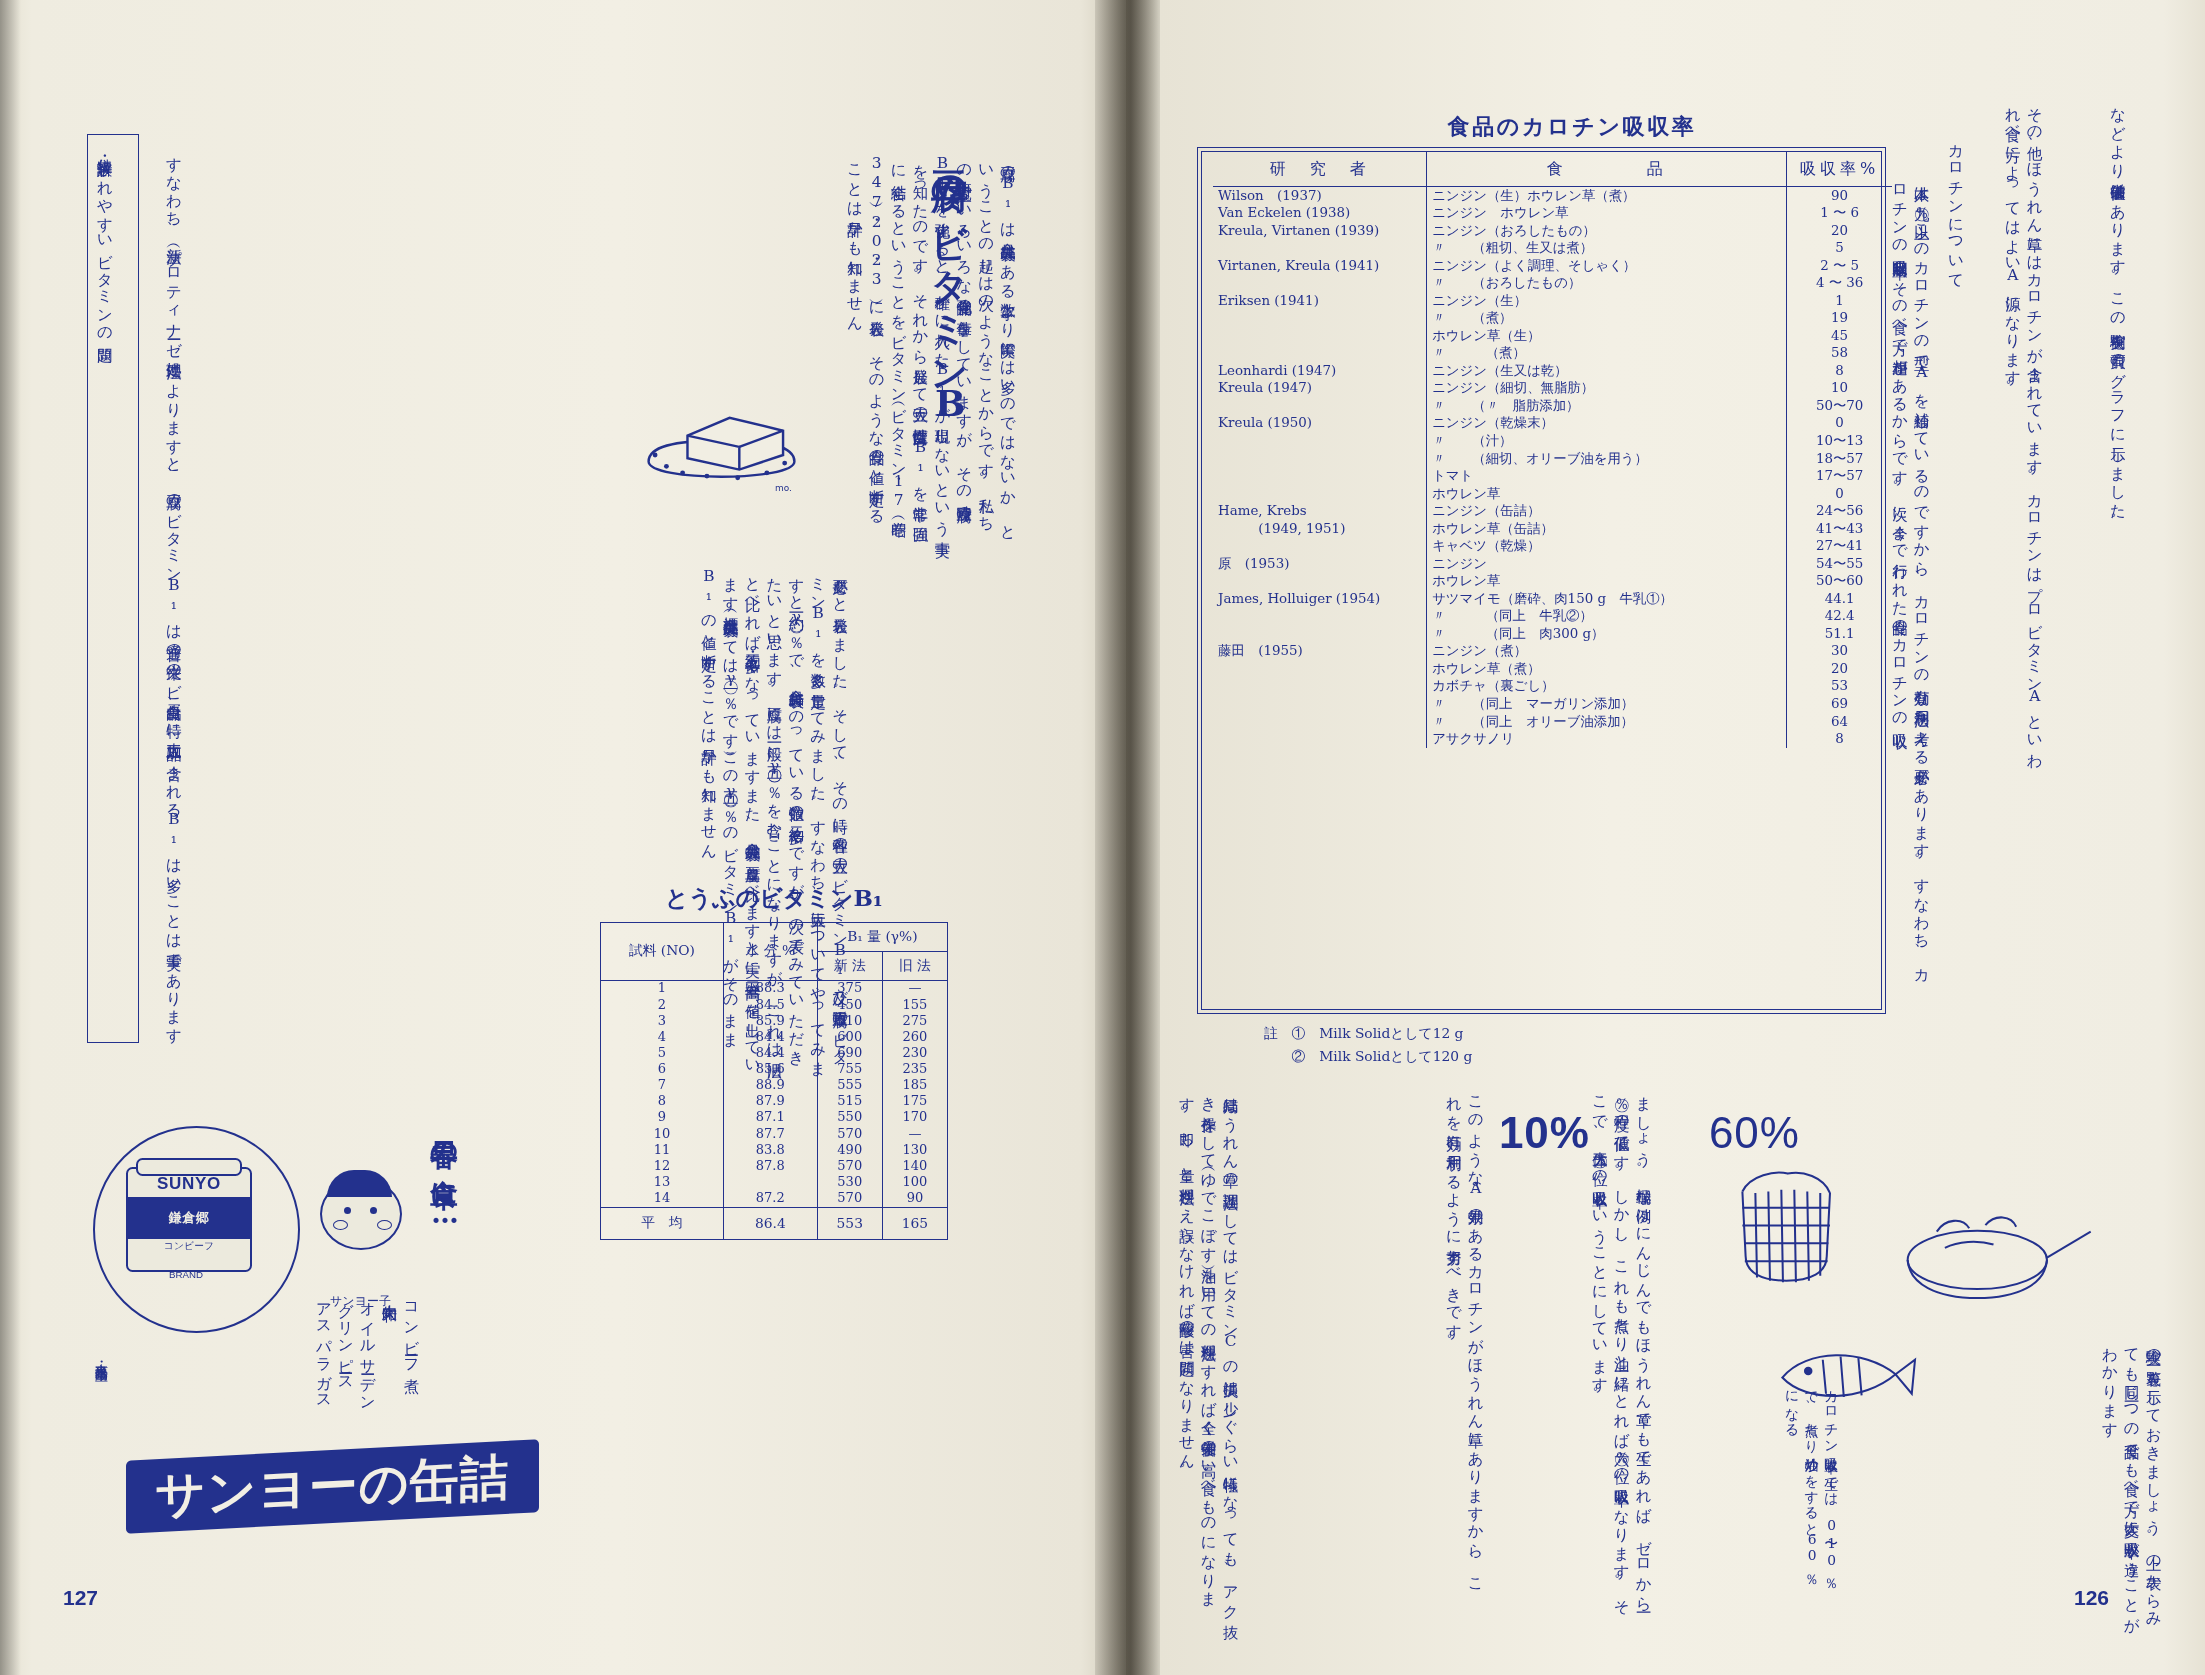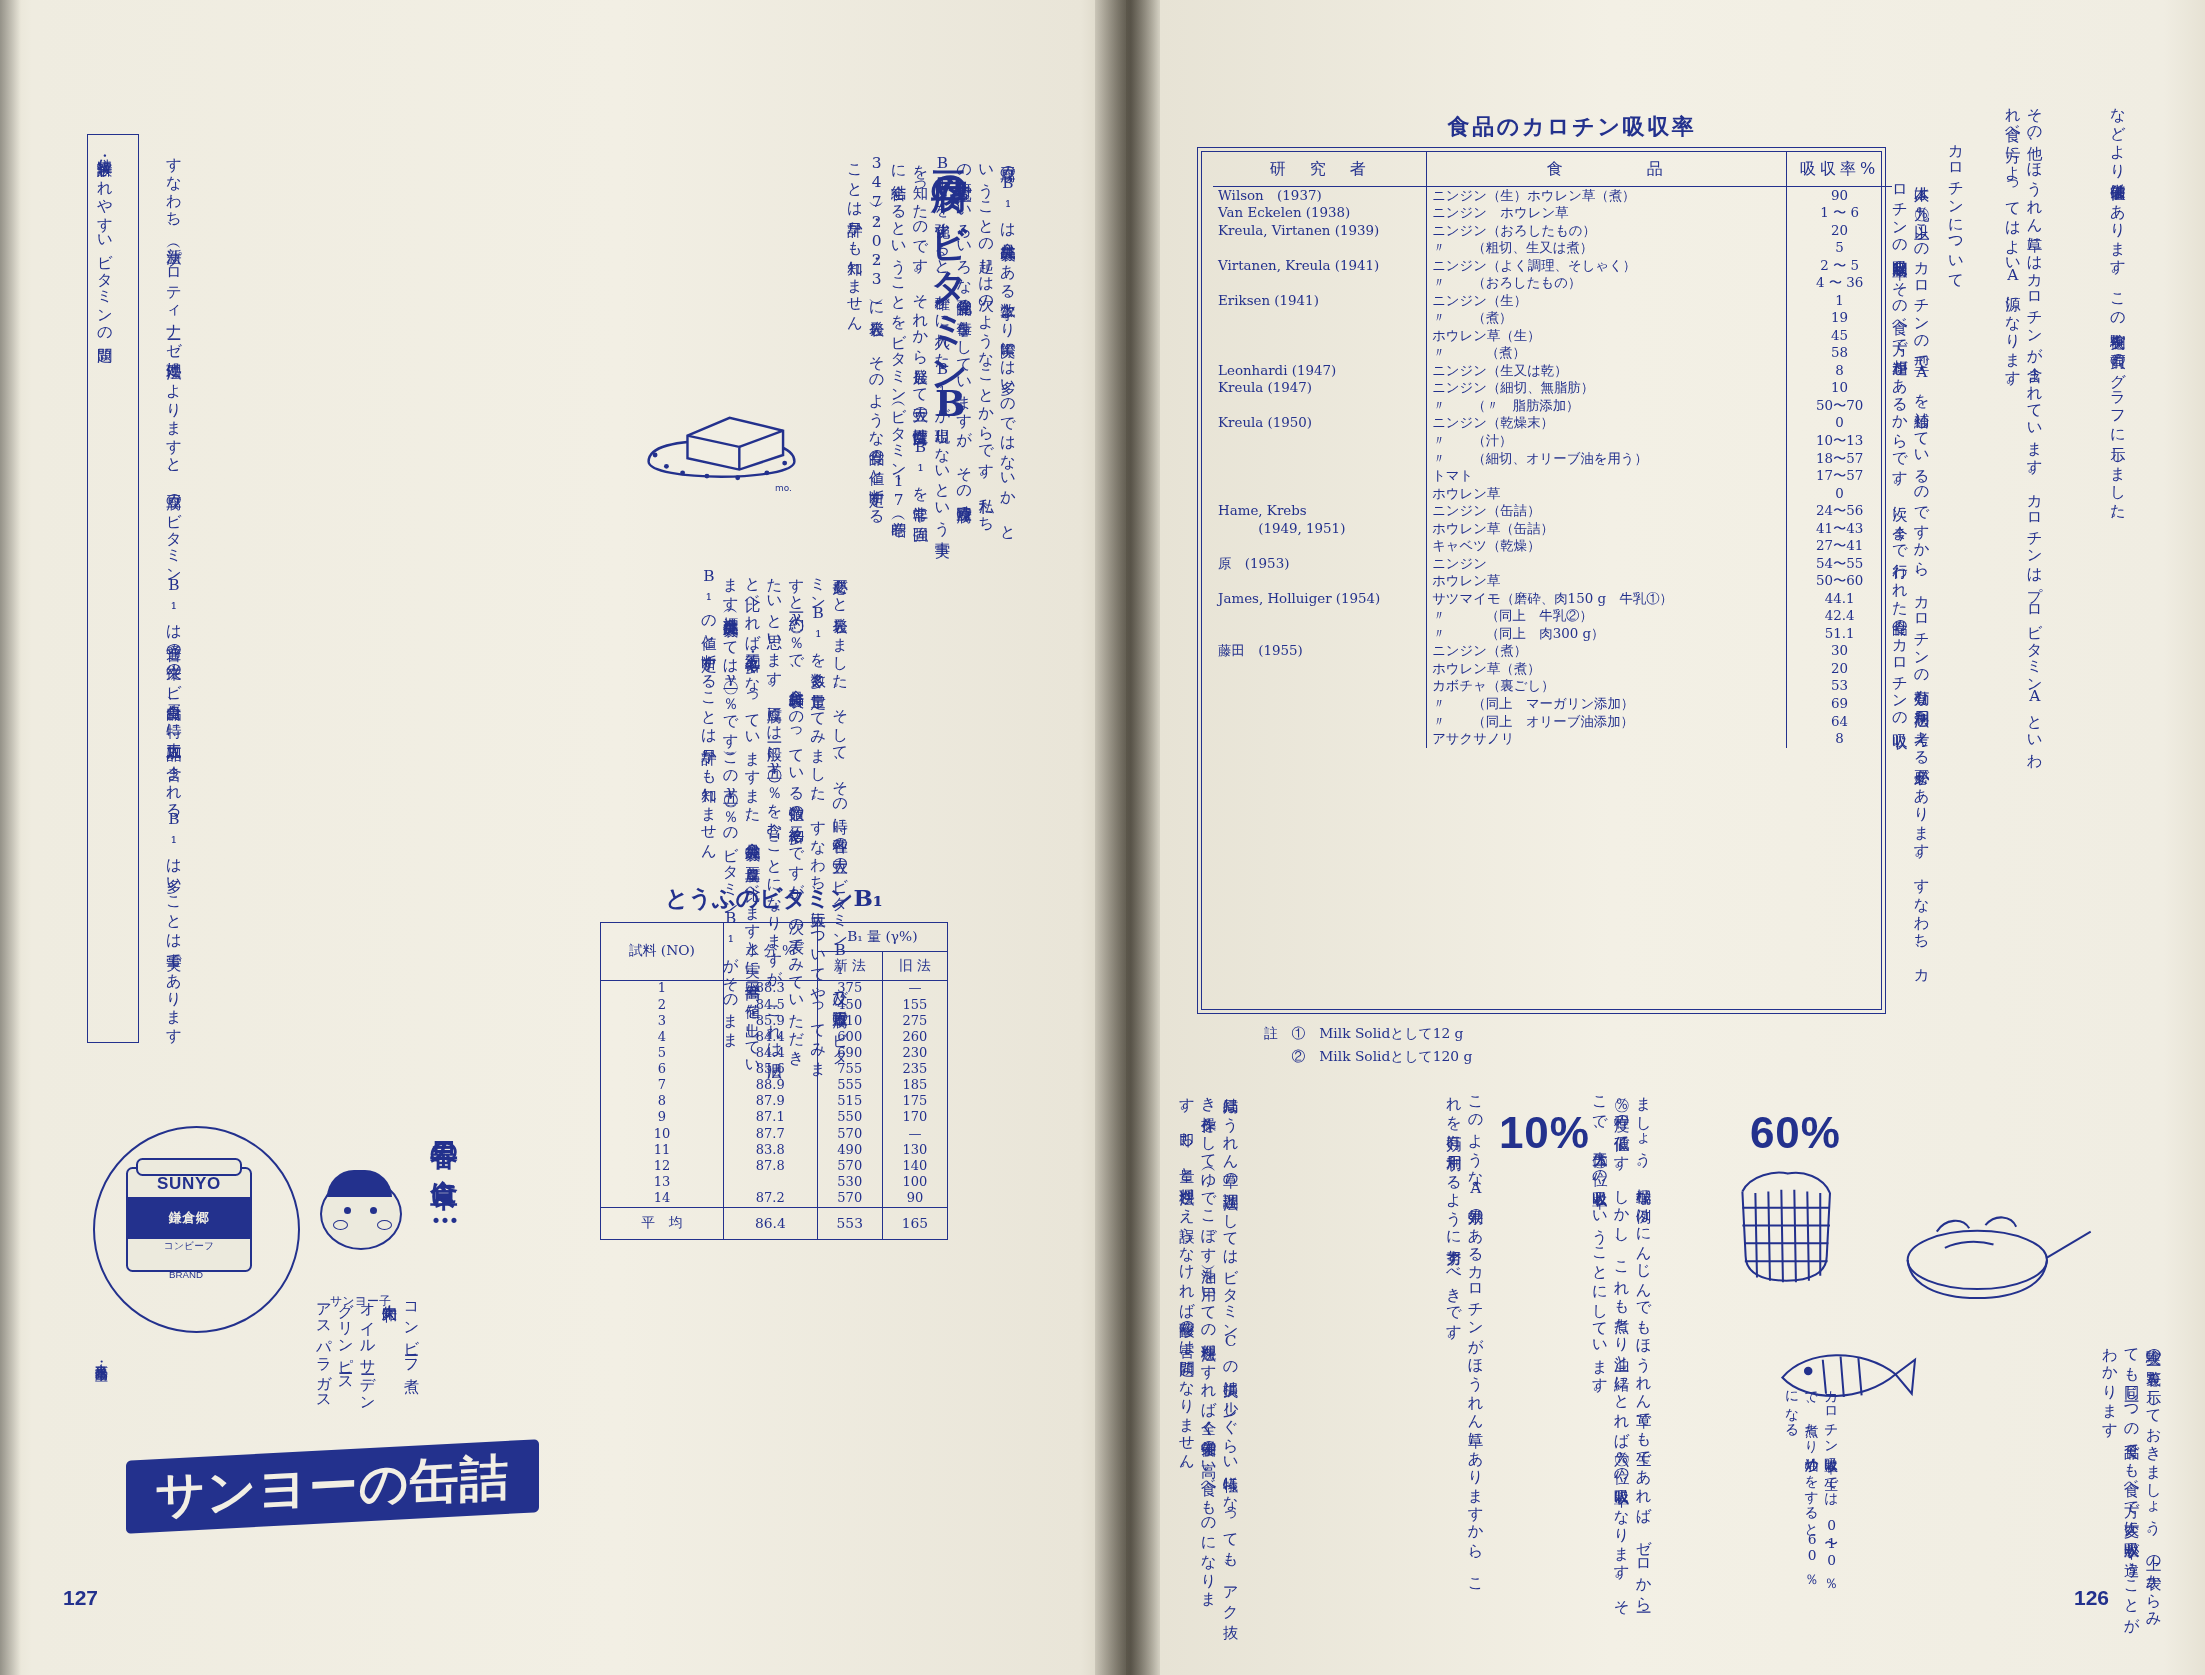--- a/index.html
+++ b/index.html
@@ -100,21 +100,21 @@
   table.car td{font-size:13.4px;padding:0.4px 4.9px;line-height:1.25;vertical-align:top;}
   table.car td.c1{width:207px;}
   table.car td.c2{width:356px;border-left:0.8px solid #23318d;border-right:0.8px solid #23318d;}
   table.car td.c3{width:97px;text-align:center;}
   #carotene-note{position:absolute;left:1264px;top:1022px;font-family:"DejaVu Serif",serif;
     font-size:13.8px;line-height:1.65;color:#23318d;}
 
   #pct10{position:absolute;left:1499px;top:1108px;font-family:"Liberation Sans",sans-serif;
     font-size:44px;font-weight:bold;color:#23318d;letter-spacing:.02em;}
   #pct60{position:absolute;left:1709px;top:1108px;font-family:"Liberation Sans",sans-serif;
-    font-size:44px;font-weight:bold;color:#23318d;letter-spacing:.02em;margin-left:41px;}
+    font-size:44px;font-weight:normal;color:#23318d;letter-spacing:.02em;}
   #fig-note{position:absolute;left:1782px;top:1381px;height:211px;}
   #fig-note .v{font-size:13.8px;}
 
   svg{display:block;}
 </style>
 </head>
 <body>
 
 <div class="spread">
 

